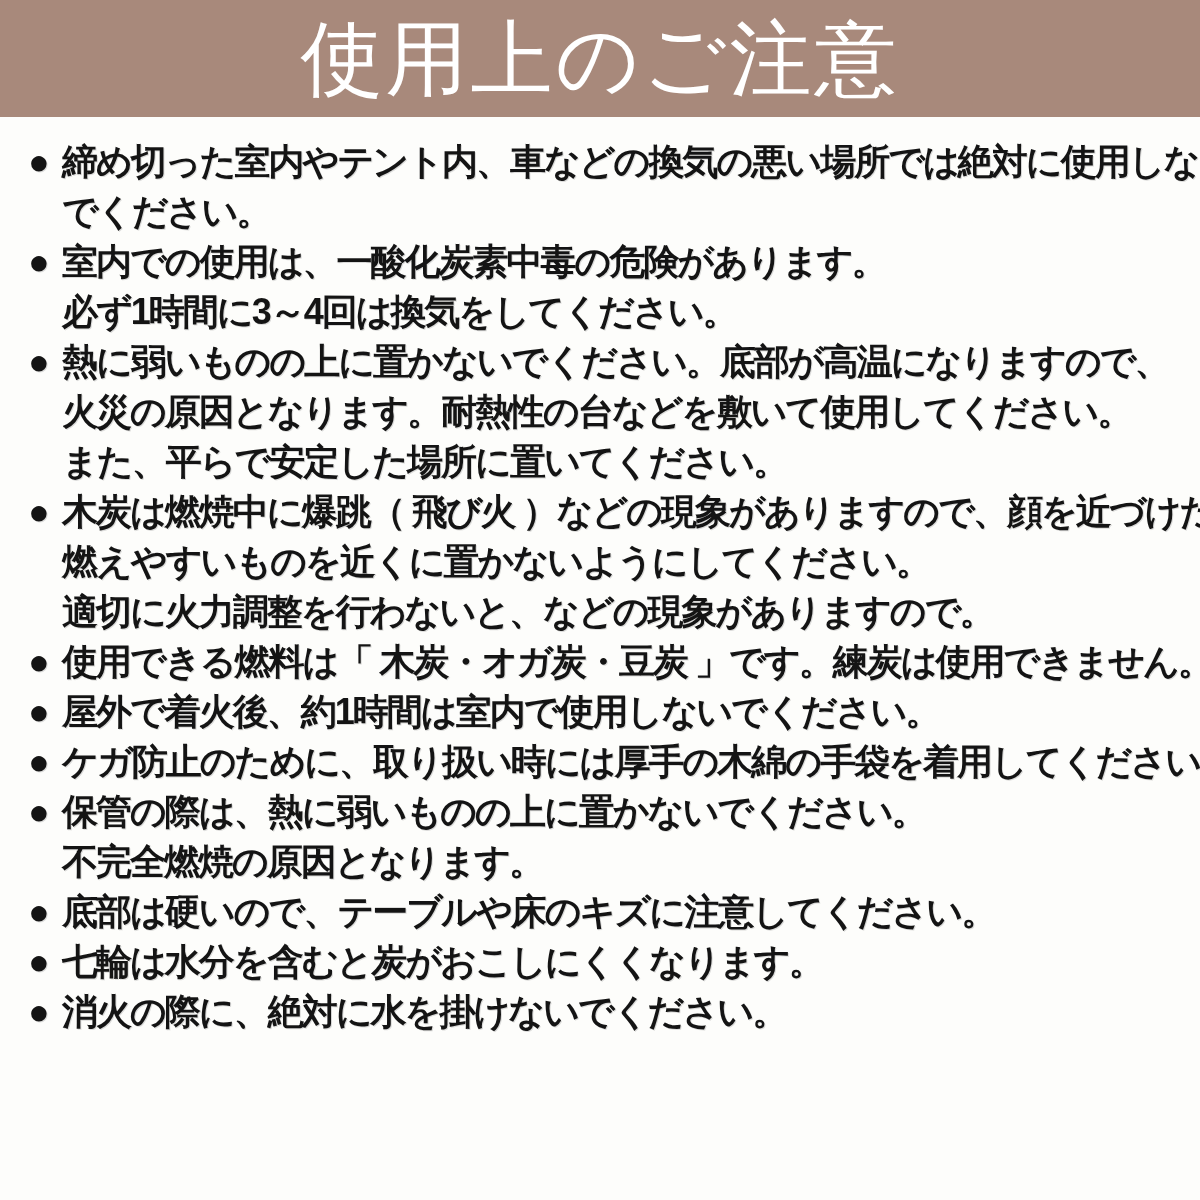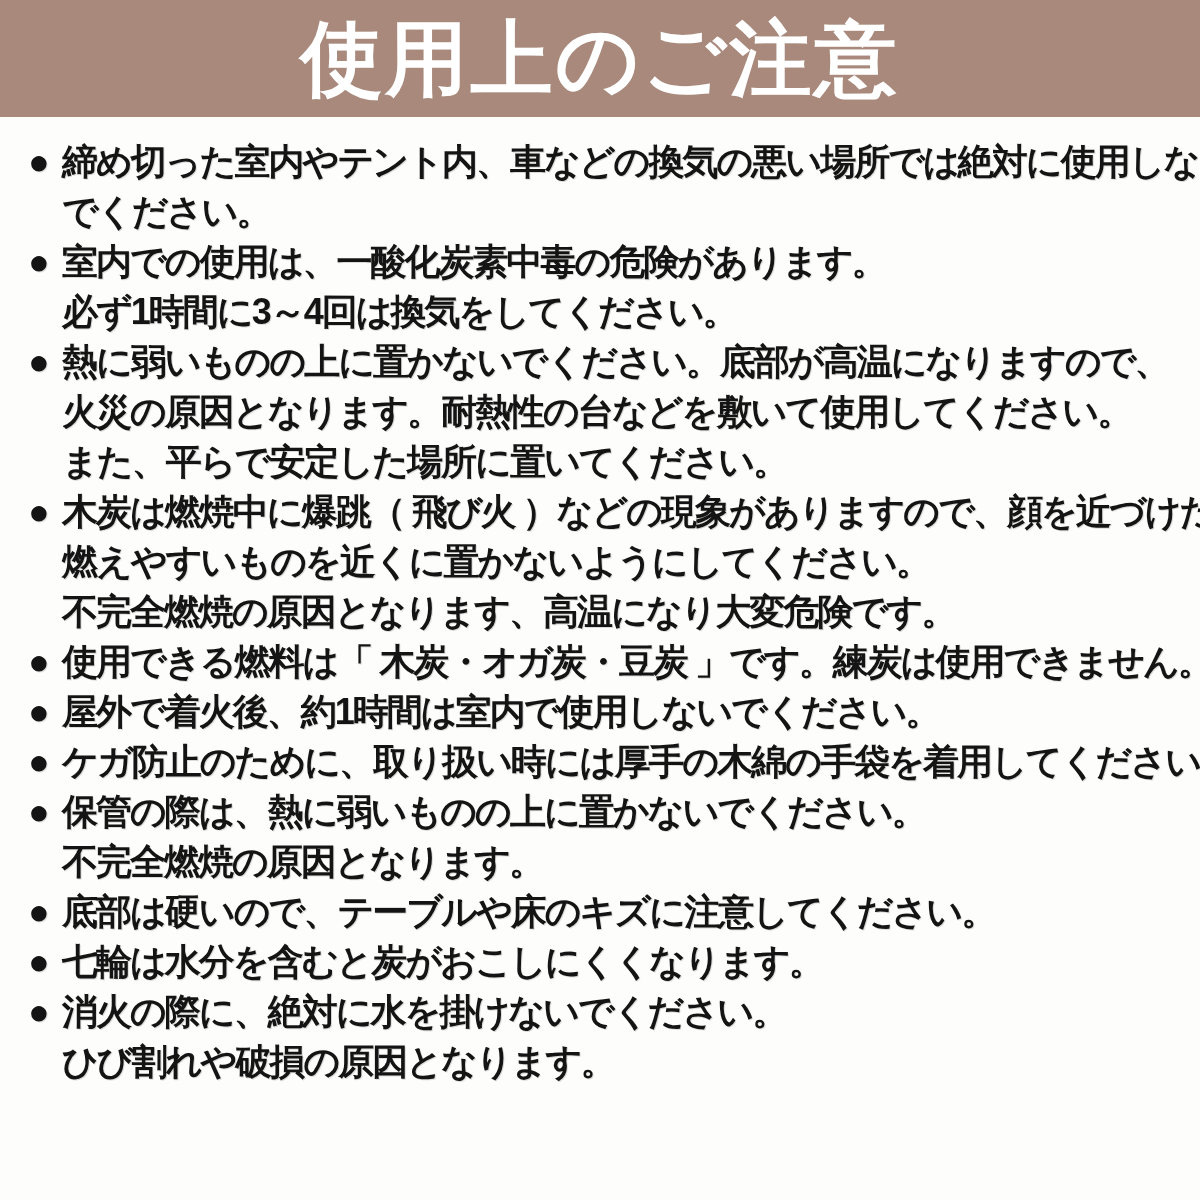--- a/index.html
+++ b/index.html
@@ -23,21 +23,21 @@
     width: 100%;
     height: 117px;
     display: flex;
     align-items: center;
     justify-content: center;
   }
   .banner-title {
     margin: 12px;
     color: #ffffff;
     font-size: 82px;
-    font-weight: 700;
+    font-weight: 400;
     letter-spacing: 3px;
     line-height: 1;
     white-space: nowrap;
   }
   .notice-list {
     padding: 20px 0 0 28px;
   }
   .notice-line {
     margin: 0;
     font-size: 36px;
@@ -69,24 +69,23 @@
 
   <p class="notice-line"><span class="bullet-icon">●</span><span>締め切った室内やテント内、車などの換気の悪い場所では絶対に使用しない</span></p>
       <p class="notice-line cont"><span>でください。</span></p>
       <p class="notice-line"><span class="bullet-icon">●</span><span>室内での使用は、一酸化炭素中毒の危険があります。</span></p>
       <p class="notice-line cont"><span>必ず1時間に3～4回は換気をしてください。</span></p>
       <p class="notice-line"><span class="bullet-icon">●</span><span>熱に弱いものの上に置かないでください。底部が高温になりますので、</span></p>
       <p class="notice-line cont"><span>火災の原因となります。耐熱性の台などを敷いて使用してください。</span></p>
       <p class="notice-line cont"><span>また、平らで安定した場所に置いてください。</span></p>
       <p class="notice-line"><span class="bullet-icon">●</span><span>木炭は燃焼中に爆跳（ 飛び火 ）などの現象がありますので、顔を近づけたり、</span></p>
       <p class="notice-line cont"><span>燃えやすいものを近くに置かないようにしてください。</span></p>
-      <p class="notice-line cont"><span>不完全燃焼の原因となります、高温になり大変危険です。</span></p>
+      <p class="notice-line cont"><span>適切に火力調整を行わないと、などの現象がありますので。</span></p>
       <p class="notice-line"><span class="bullet-icon">●</span><span>使用できる燃料は「 木炭・オガ炭・豆炭 」です。練炭は使用できません。</span></p>
       <p class="notice-line"><span class="bullet-icon">●</span><span>屋外で着火後、約1時間は室内で使用しないでください。</span></p>
       <p class="notice-line"><span class="bullet-icon">●</span><span>ケガ防止のために、取り扱い時には厚手の木綿の手袋を着用してください。</span></p>
       <p class="notice-line"><span class="bullet-icon">●</span><span>保管の際は、熱に弱いものの上に置かないでください。</span></p>
       <p class="notice-line cont"><span>不完全燃焼の原因となります。</span></p>
       <p class="notice-line"><span class="bullet-icon">●</span><span>底部は硬いので、テーブルや床のキズに注意してください。</span></p>
       <p class="notice-line"><span class="bullet-icon">●</span><span>七輪は水分を含むと炭がおこしにくくなります。</span></p>
       <p class="notice-line"><span class="bullet-icon">●</span><span>消火の際に、絶対に水を掛けないでください。</span></p>
-      <p class="notice-line cont"><span>ひび割れや破損の原因となります。</span></p>
     </main>
 </div>
 
 </body></html>

